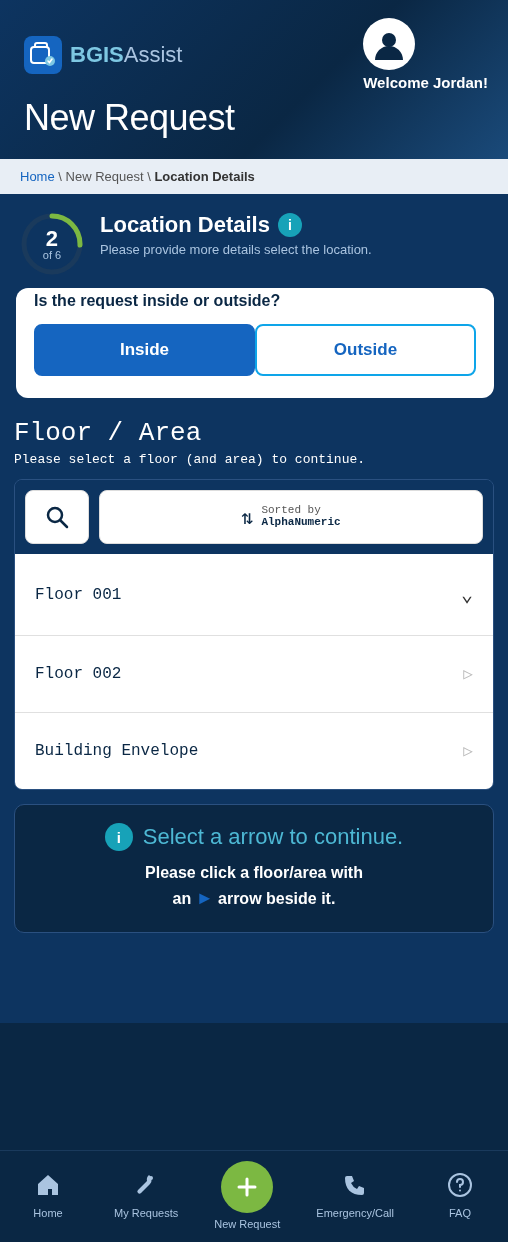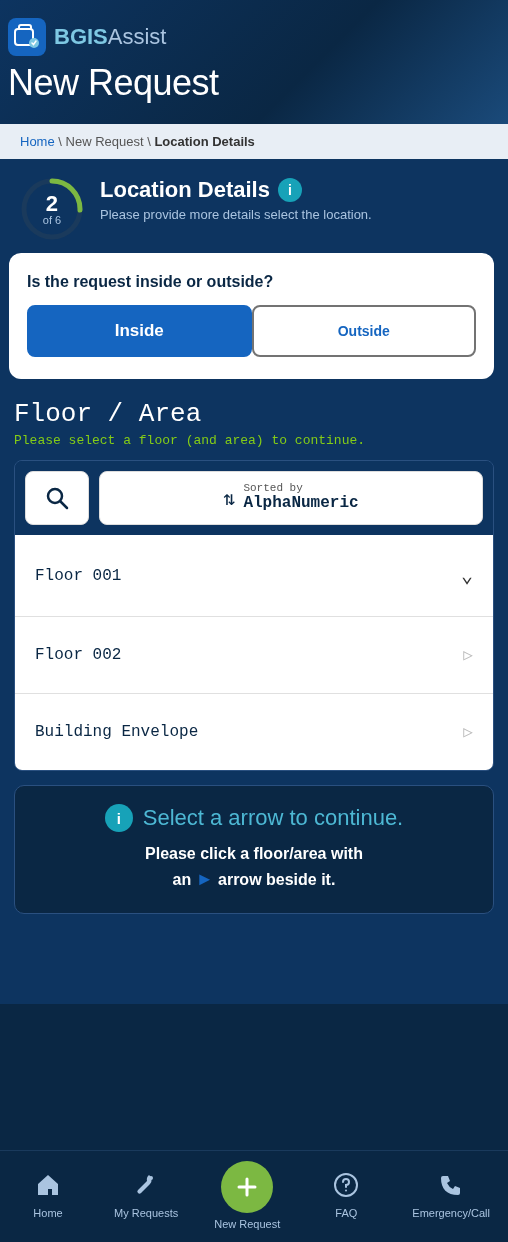--- a/index.html
+++ b/index.html
@@ -9,21 +9,21 @@
       min-height: 1242px;
       font-family: -apple-system, BlinkMacSystemFont, 'Segoe UI', Arial, sans-serif;
       background: #0a2744;
       color: #fff;
       overflow-x: hidden;
     }
 
     
     .header {
       background: linear-gradient(135deg, #0d3460 0%, #0a2744 60%, #1a4a7a 100%);
-      padding: 18px 20px 20px 8px;
+      padding: 18px 20px 20px 24px;
       position: relative;
     }
     .header-top {
       display: flex;
       align-items: center;
       justify-content: space-between;
     }
     .logo {
       display: flex;
       align-items: center;
@@ -163,22 +163,22 @@
     .step-desc {
       font-size: 13px;
       color: #aac4e0;
       margin-top: 4px;
     }
 
     
     .card {
       background: #fff;
       border-radius: 12px;
-      margin: 0 14px 0 9px;
-      padding: 20px 18px 22px 18px;
+      margin: 0 14px 0 16px;
+      padding: 4px 18px 22px 18px;
       color: #0a2744;
     }
     .card-question {
       font-size: 16px;
       font-weight: 600;
       color: #0a2744;
       margin-bottom: 14px;
     }
     .btn-row {
       display: flex;
@@ -192,41 +192,41 @@
       border-radius: 8px;
       font-size: 17px;
       font-weight: 700;
       cursor: pointer;
     }
     .btn-outside {
       flex: 1;
       padding: 14px 0;
       background: #fff;
       color: #1565c0;
-      border: 2px solid #737373;
+      border: 2px solid #0ea5e9;
       border-radius: 8px;
-      font-size: 14px;
+      font-size: 17px;
       font-weight: 700;
       cursor: pointer;
     }
 
     
     .floor-section {
       padding: 20px 14px 0 14px;
       font-family: Liberation Mono, monospace;
     }
     .floor-title {
       font-size: 26px;
       font-weight: 300;
       color: #fff;
       margin-bottom: 4px;
     }
     .floor-desc {
       font-size: 13px;
-      color: #84cc16;
+      color: #ffffff;
       margin-bottom: 12px;
     }
     .search-box {
       width: 64px;
       height: 54px;
       background: #fff;
       border-radius: 8px;
       display: flex;
       align-items: center;
       justify-content: center;
@@ -257,21 +257,21 @@
     }
     .sort-label {
       text-align: left;
     }
     .sort-label-top {
       font-size: 11px;
       color: #555;
       line-height: 1;
     }
     .sort-label-main {
-      font-size: 16px;
+      font-size: 11px;
       font-weight: 700;
       color: #0a2744;
       line-height: 1.2;
     }
     .floor-item {
       background: #fff;
       padding: 28px 20px;
       display: flex;
       align-items: center;
       justify-content: space-between;
@@ -398,20 +398,29 @@
         <svg width="28" height="28" viewBox="0 0 28 28" fill="none">
           <rect x="2" y="6" width="18" height="16" rx="3" fill="none" stroke="#fff" stroke-width="2"></rect>
           <path d="M6 6V4a2 2 0 0 1 2-2h8a2 2 0 0 1 2 2v2" stroke="#fff" stroke-width="2"></path>
           <circle cx="21" cy="20" r="5" fill="#7ec8e3"></circle>
           <path d="M19 20l1.5 1.5L23 18" stroke="#fff" stroke-width="1.5" stroke-linecap="round"></path>
         </svg>
       </div>
       <div class="logo-text">
         <span>BGIS</span><span style="color:#aac4e0; font-weight:300">Assist</span>
       </div>
+    </div>
+    <div style="text-align:right;">
+      <div class="avatar">
+        <svg width="36" height="36" viewBox="0 0 36 36" fill="none">
+          <circle cx="18" cy="14" r="7" fill="#0a2744"></circle>
+          <path d="M4 34c0-7.732 6.268-14 14-14s14 6.268 14 14" fill="#0a2744"></path>
+        </svg>
+      </div>
+      <div class="welcome-text">Welcome Jordan!</div>
     </div>
   </div>
   <div class="page-title">New Request</div>
 </div>
 
 <div class="breadcrumb-bar">
   <div class="breadcrumb">
     <a href="#">Home</a><span> \ </span><span>New Request</span><span> \ </span><strong>Location Details</strong>
   </div>
 </div>
@@ -520,28 +529,28 @@
     <div class="nav-new-btn">
       <svg width="30" height="30" viewBox="0 0 30 30" fill="none">
         <path d="M15 7v16M7 15h16" stroke="#fff" stroke-width="3" stroke-linecap="round"></path>
       </svg>
     </div>
     <div class="nav-label">New Request</div>
   </div>
   <div class="nav-item">
     <div class="nav-icon">
       <svg width="26" height="26" viewBox="0 0 26 26" fill="none">
+        <path d="M5 4h5l2 5-3 2a12 12 0 0 0 6 6l2-3 5 2v5a2 2 0 0 1-2 2C9 23 3 17 3 6a2 2 0 0 1 2-2z" fill="#aac4e0"></path>
+      </svg>
+    </div>
+    <div class="nav-label">Emergency/Call</div>
+  </div>
+  <div class="nav-item">
+    <div class="nav-icon">
+      <svg width="26" height="26" viewBox="0 0 26 26" fill="none">
         <circle cx="13" cy="13" r="11" stroke="#aac4e0" stroke-width="2" fill="none"></circle>
         <path d="M10 10a3 3 0 1 1 3 3v2" stroke="#aac4e0" stroke-width="2" stroke-linecap="round"></path>
         <circle cx="13" cy="18.5" r="1" fill="#aac4e0"></circle>
       </svg>
     </div>
     <div class="nav-label">FAQ</div>
   </div>
-  <div class="nav-item">
-    <div class="nav-icon">
-      <svg width="26" height="26" viewBox="0 0 26 26" fill="none">
-        <path d="M5 4h5l2 5-3 2a12 12 0 0 0 6 6l2-3 5 2v5a2 2 0 0 1-2 2C9 23 3 17 3 6a2 2 0 0 1 2-2z" fill="#aac4e0"></path>
-      </svg>
-    </div>
-    <div class="nav-label">Emergency/Call</div>
-  </div>
 </div>
 
 </body></html>

